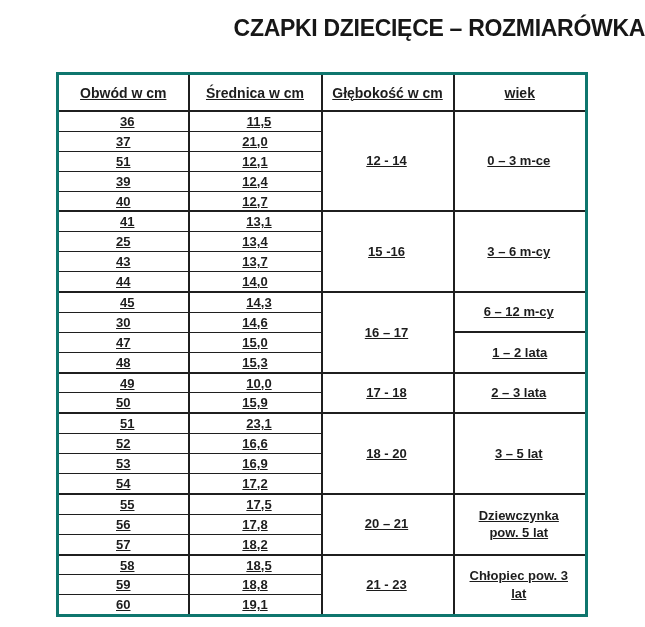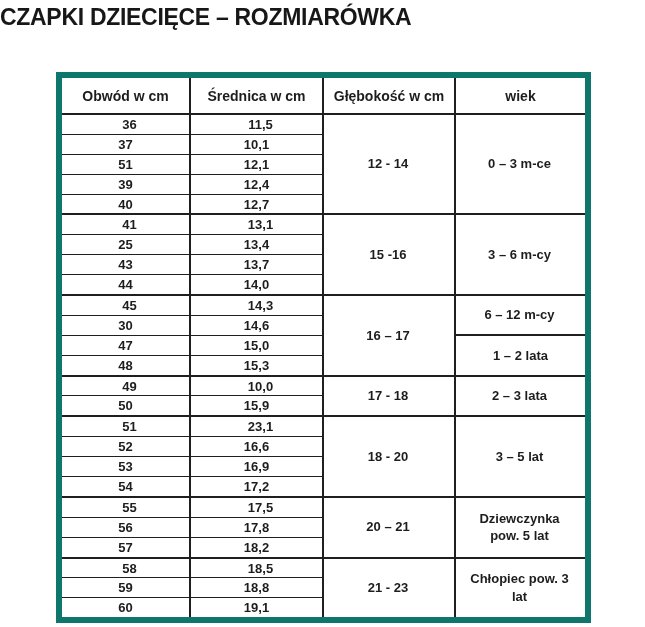--- a/index.html
+++ b/index.html
@@ -12,38 +12,39 @@
     color: #1c1c1c;
     overflow: hidden;
   }
   .page {
     position: relative;
     width: 645px;
     height: 627px;
   }
   .title {
     position: absolute;
-    top: 4px;
+    top: 15px;
     left: 0;
     width: 645px;
-    text-align: left;
+    text-align: right;
     font-size: 23px;
     font-weight: bold;
     letter-spacing: -0.3px;
     color: #171717;
     white-space: nowrap;
   }
   table.size-table {
     position: absolute;
     left: 56px;
     top: 72px;
     width: 529px;
     border-collapse: collapse;
     table-layout: fixed;
-    border: 6px solid #0f766e;
+    border: 3px solid #0f766e;
+    text-decoration: underline;
   }
   .size-table th, .size-table td {
     border: 1px solid #1f1f1f;
     border-left-width: 2px;
     border-right-width: 2px;
     text-align: center;
     vertical-align: middle;
     font-weight: bold;
     color: #1d1d1d;
     padding: 0;
@@ -95,21 +96,21 @@
     </thead>
     <tbody>
         <tr class="section-start">
           <td>36</td>
           <td>11,5</td>
           <td class="merged" rowspan="5">12 - 14</td>
           <td class="merged" rowspan="5">0 – 3 m-ce</td>
         </tr>
         <tr>
           <td>37</td>
-          <td>10,1</td>
+          <td>21,0</td>
         </tr>
         <tr>
           <td>51</td>
           <td>12,1</td>
         </tr>
         <tr>
           <td>39</td>
           <td>12,4</td>
         </tr>
         <tr>

